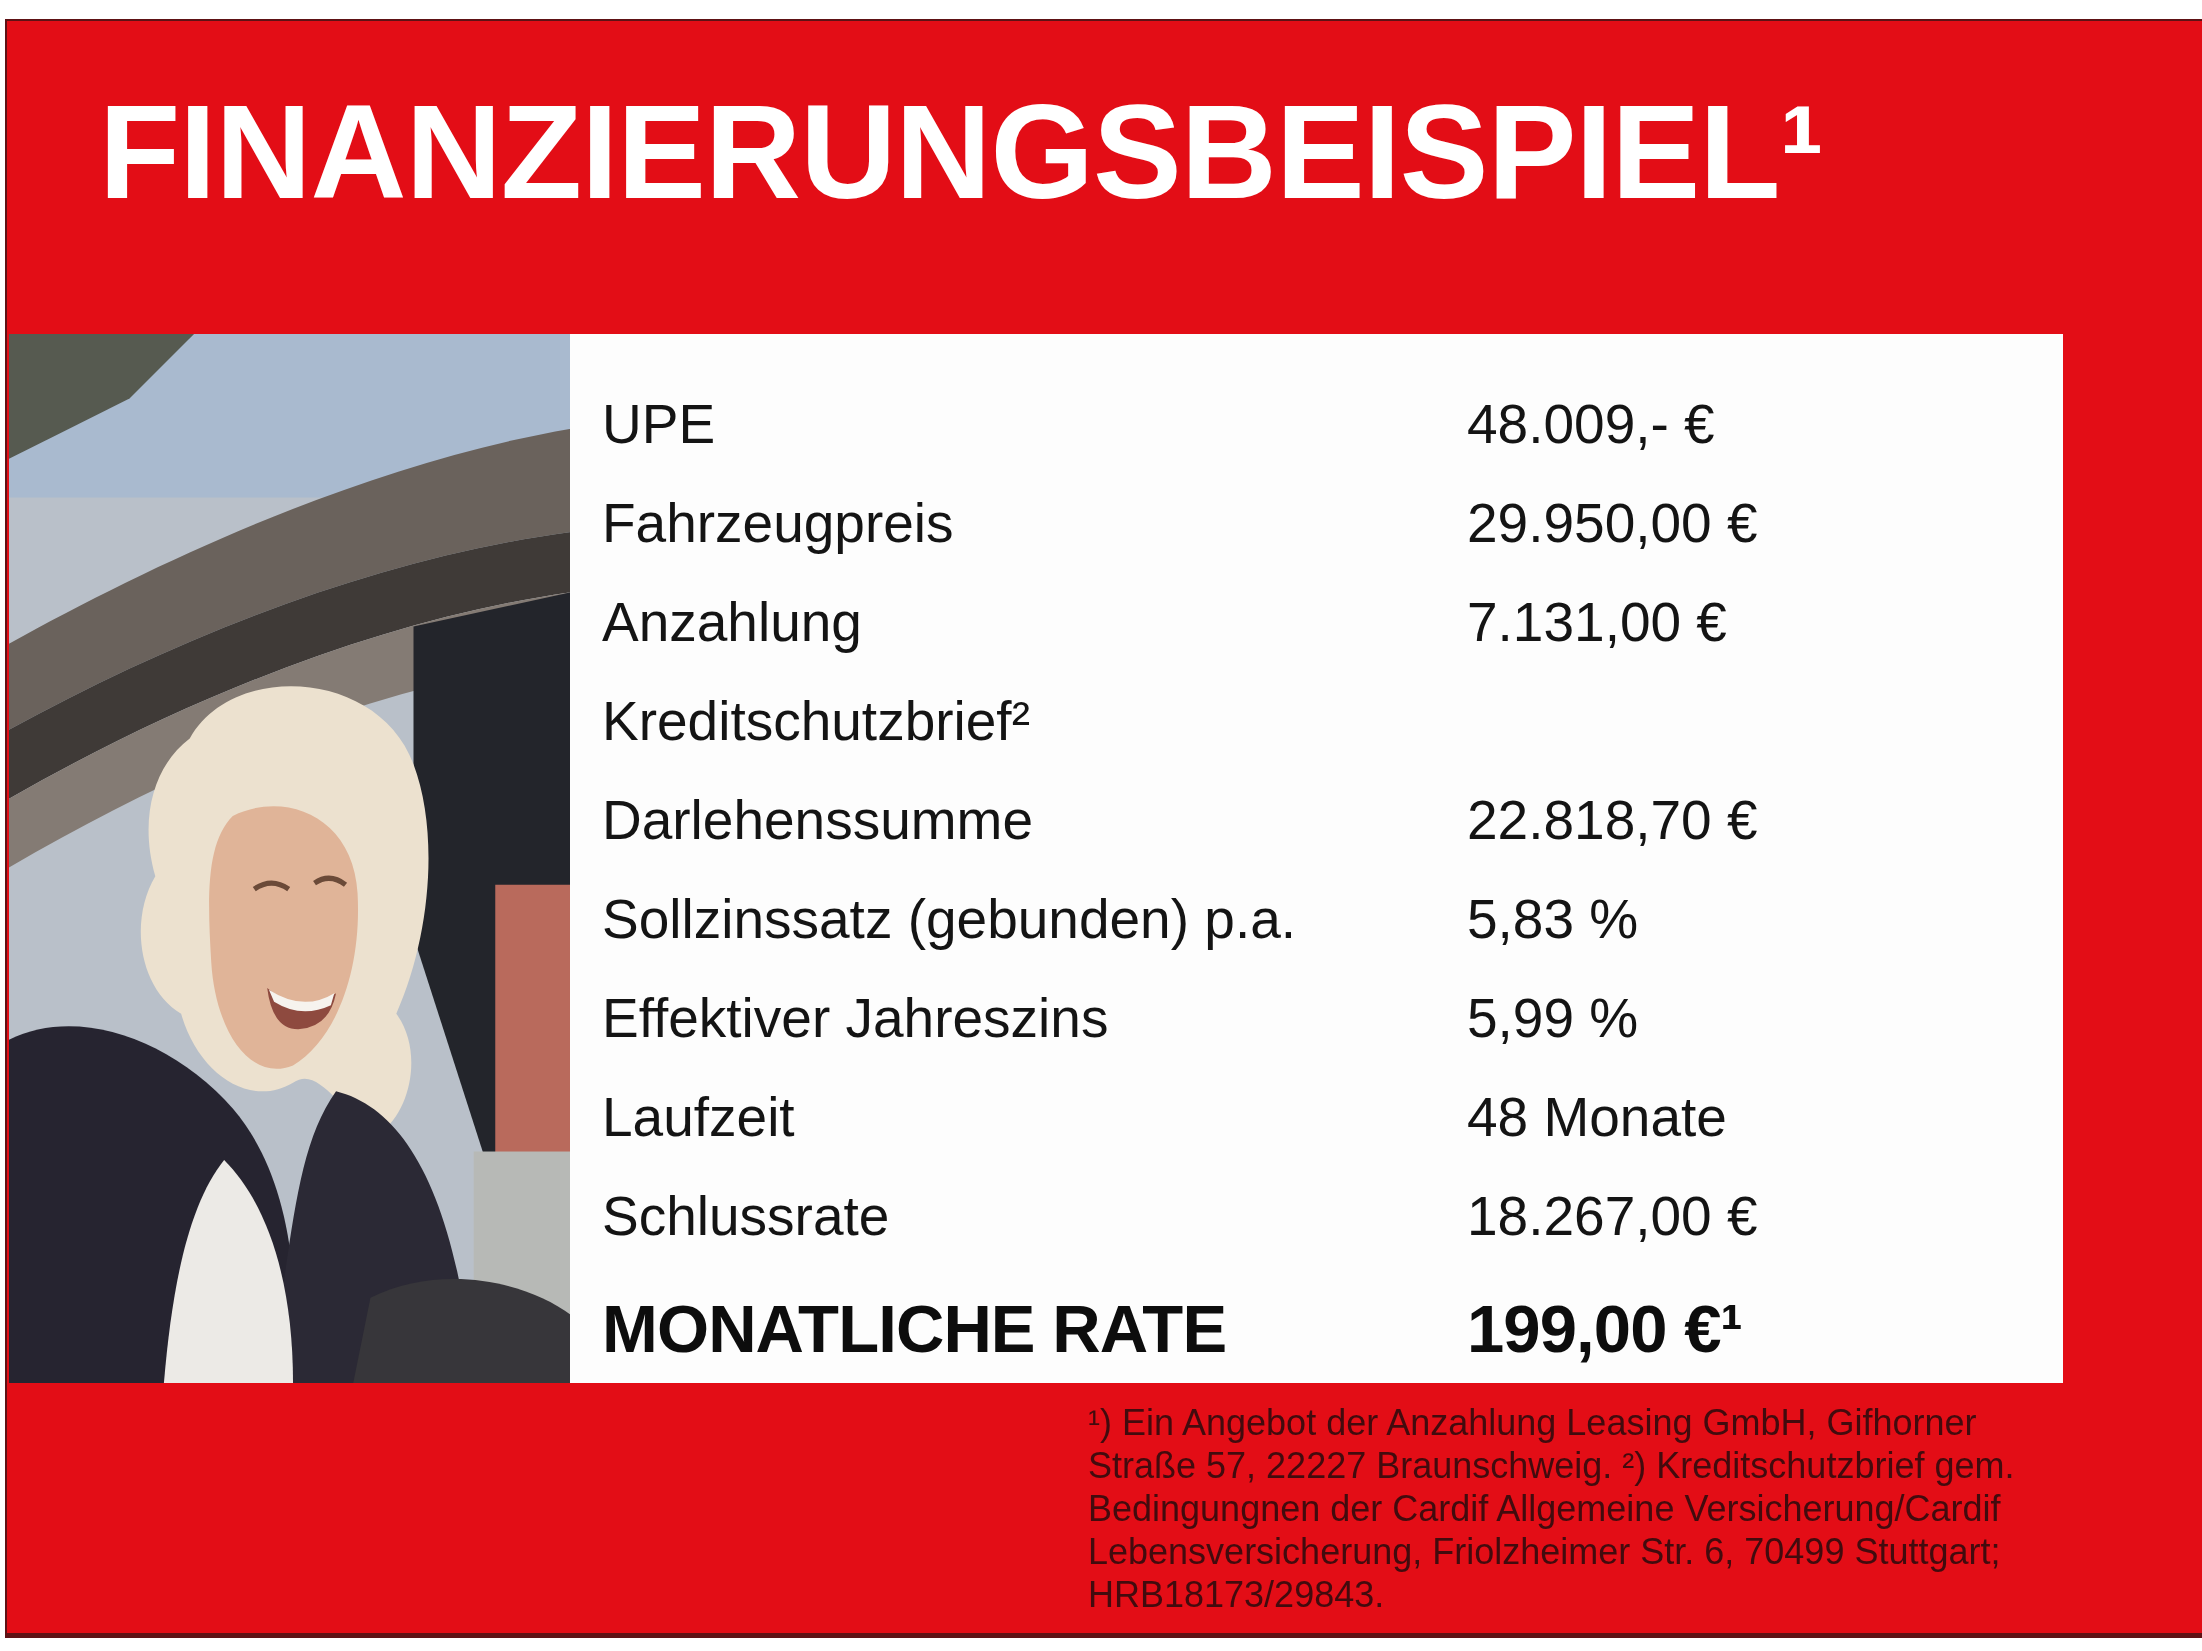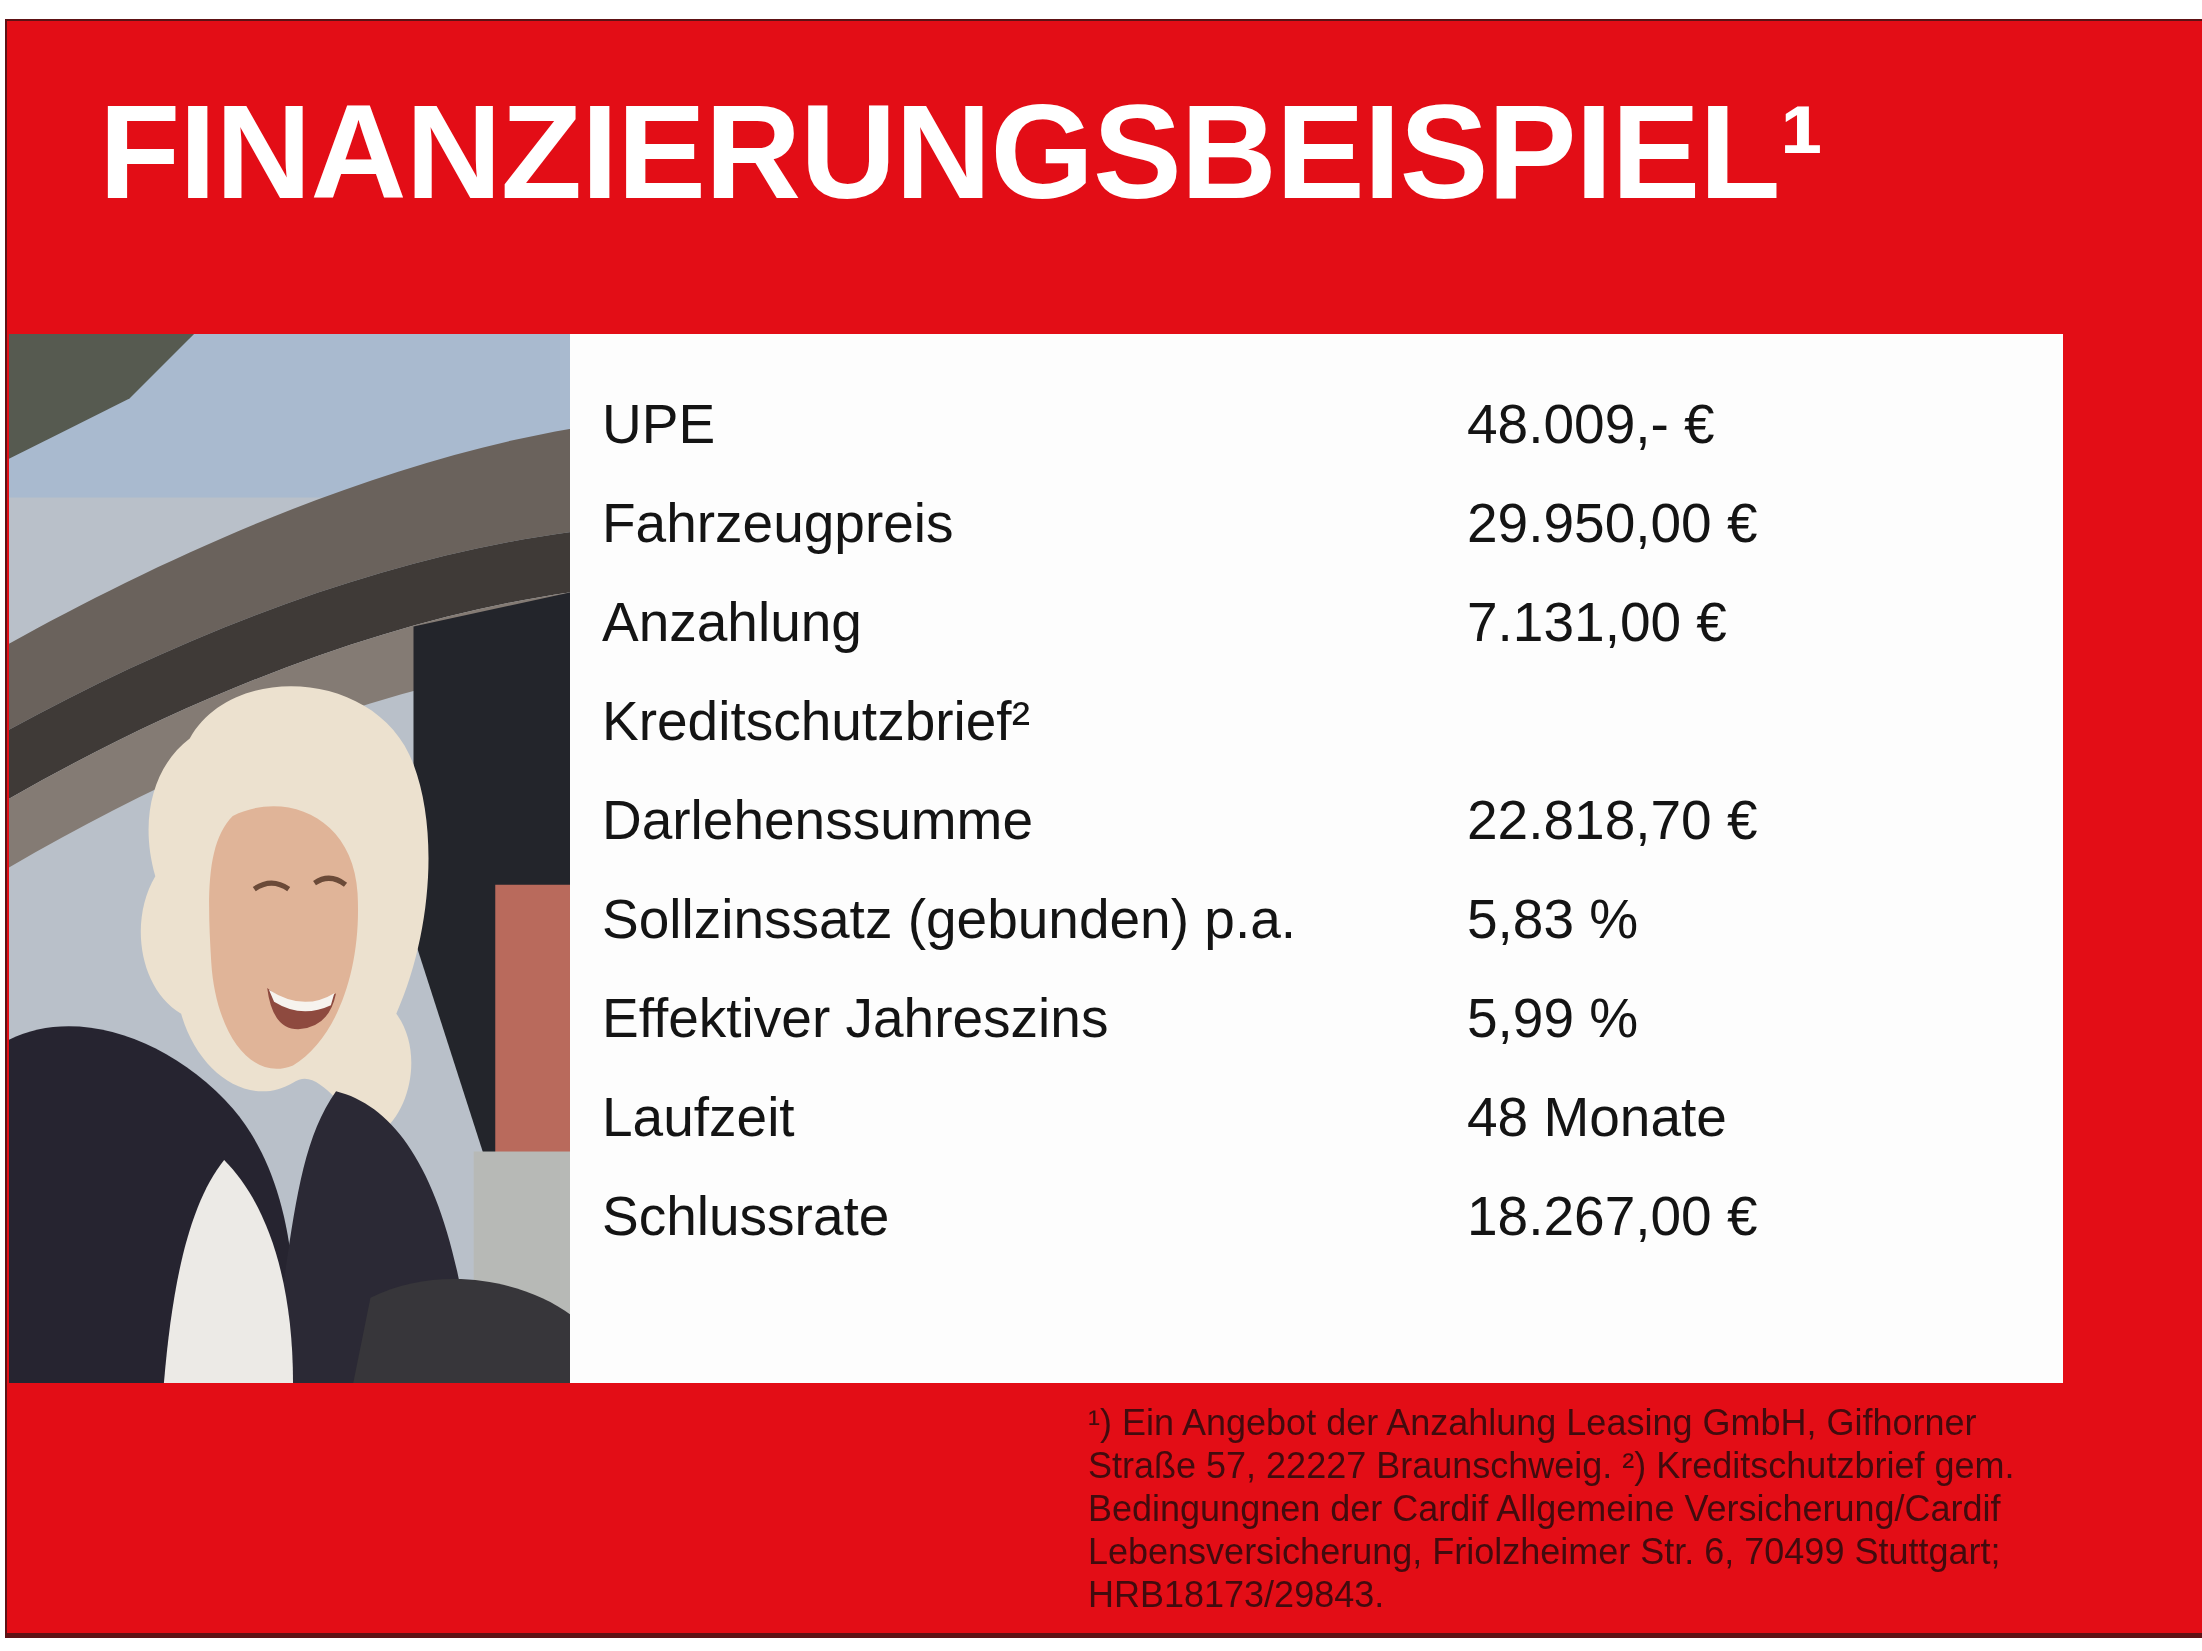--- a/index.html
+++ b/index.html
@@ -95,20 +95,24 @@
       </div>
         <div class="row">
         <span class="lbl">Laufzeit</span>
         <span class="val">48 Monate</span>
       </div>
         <div class="row">
         <span class="lbl">Schlussrate</span>
         <span class="val">18.267,00 €</span>
       </div>
       </div>
+    <div class="row-highlight">
+      <span class="lbl">MONATLICHE RATE</span>
+      <span class="val">199,00 €¹</span>
+    </div>
   </div>
 
   <div class="footnote">
       <div>¹) Ein Angebot der Anzahlung Leasing GmbH, Gifhorner</div>
       <div>Straße 57, 22227 Braunschweig. ²) Kreditschutzbrief gem.</div>
       <div>Bedingungnen der Cardif Allgemeine Versicherung/Cardif</div>
       <div>Lebensversicherung, Friolzheimer Str. 6, 70499 Stuttgart;</div>
       <div>HRB18173/29843.</div>
     </div>
 

